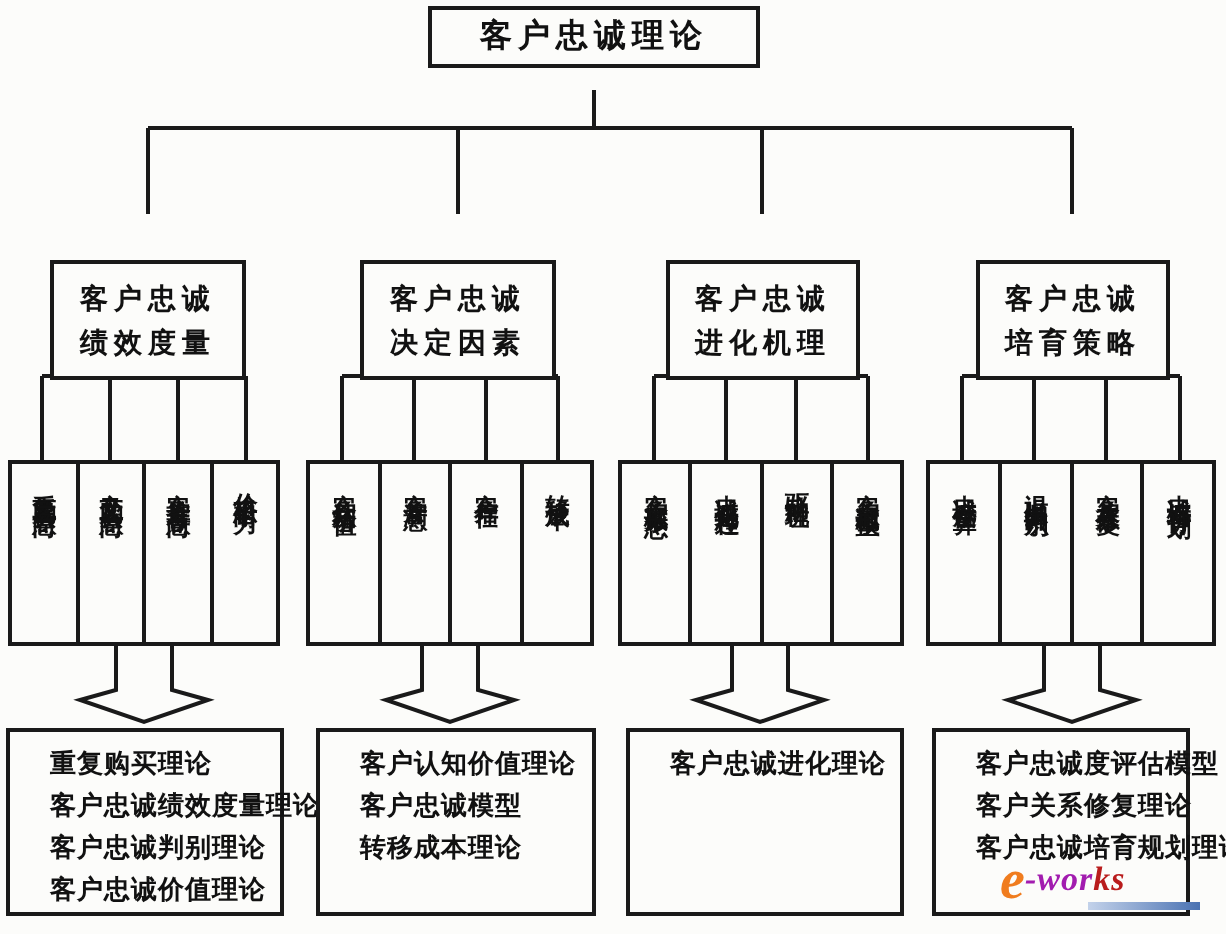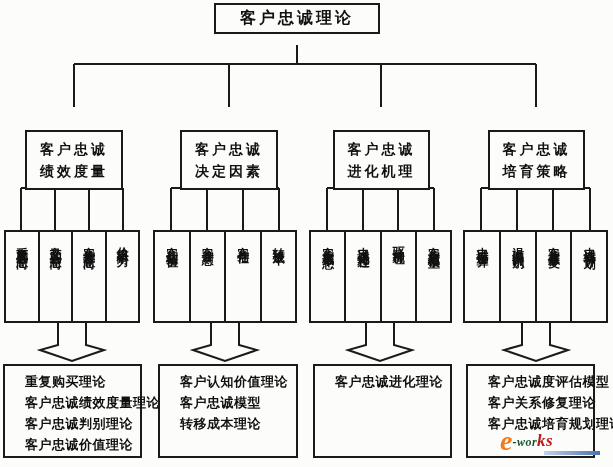--- a/index.html
+++ b/index.html
@@ -42,21 +42,21 @@
     border:2px solid #1a1a1a;background:#fcfcfa;padding:5px 20px;
     font-size:13px;font-weight:bold;
   }
   .tline{line-height:21px;white-space:nowrap;letter-spacing:0.5px;}
   .logo{
     position:absolute;left:500px;top:427px;width:104px;height:30px;
     font-family:"Liberation Serif","DejaVu Serif",serif;
     font-style:italic;font-weight:bold;white-space:nowrap;
   }
   .logo-e{font-size:28px;color:#f07c1e;vertical-align:-4px;line-height:1;}
-  .logo-mid{font-size:12px;color:#14532d;letter-spacing:0.5px;}
+  .logo-mid{font-size:17px;color:#a21caf;letter-spacing:0.5px;}
   .logo-end{font-size:17px;color:#b91c1c;letter-spacing:0.5px;}
   .logo-bar{
     position:absolute;right:4px;bottom:2px;width:56px;height:4px;
     background:linear-gradient(to right,#c3d2ea,#4a72b2);
   }
 </style>
 </head>
 <body>
 
 <div class="canvas">

